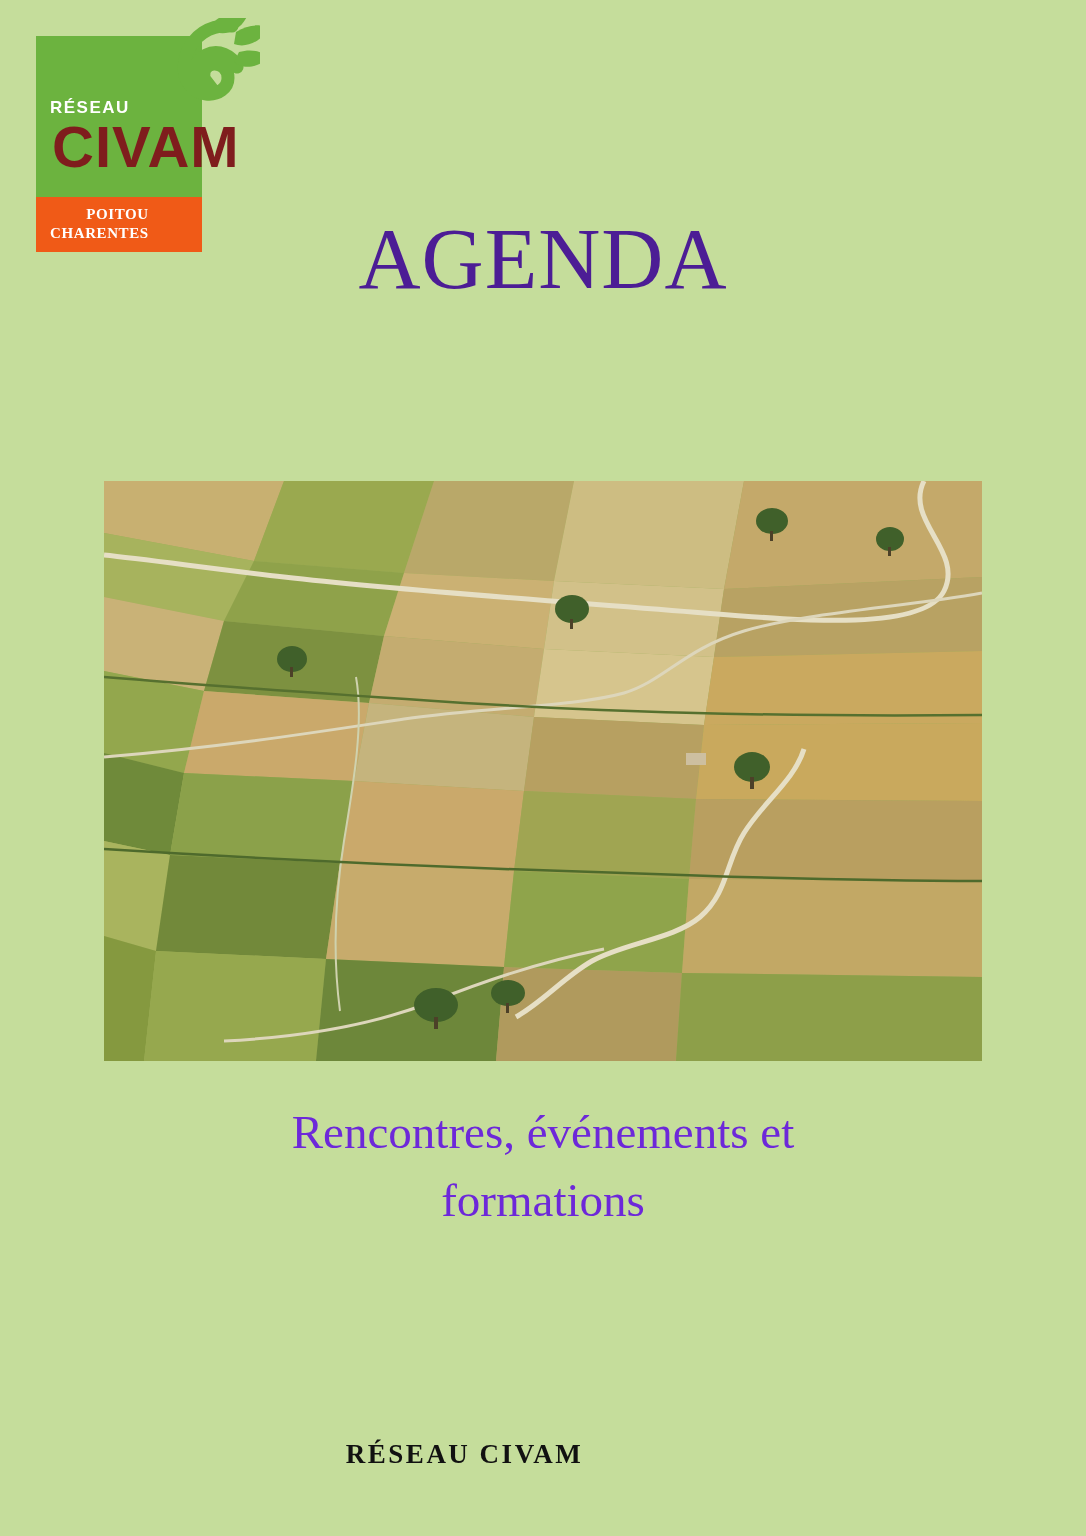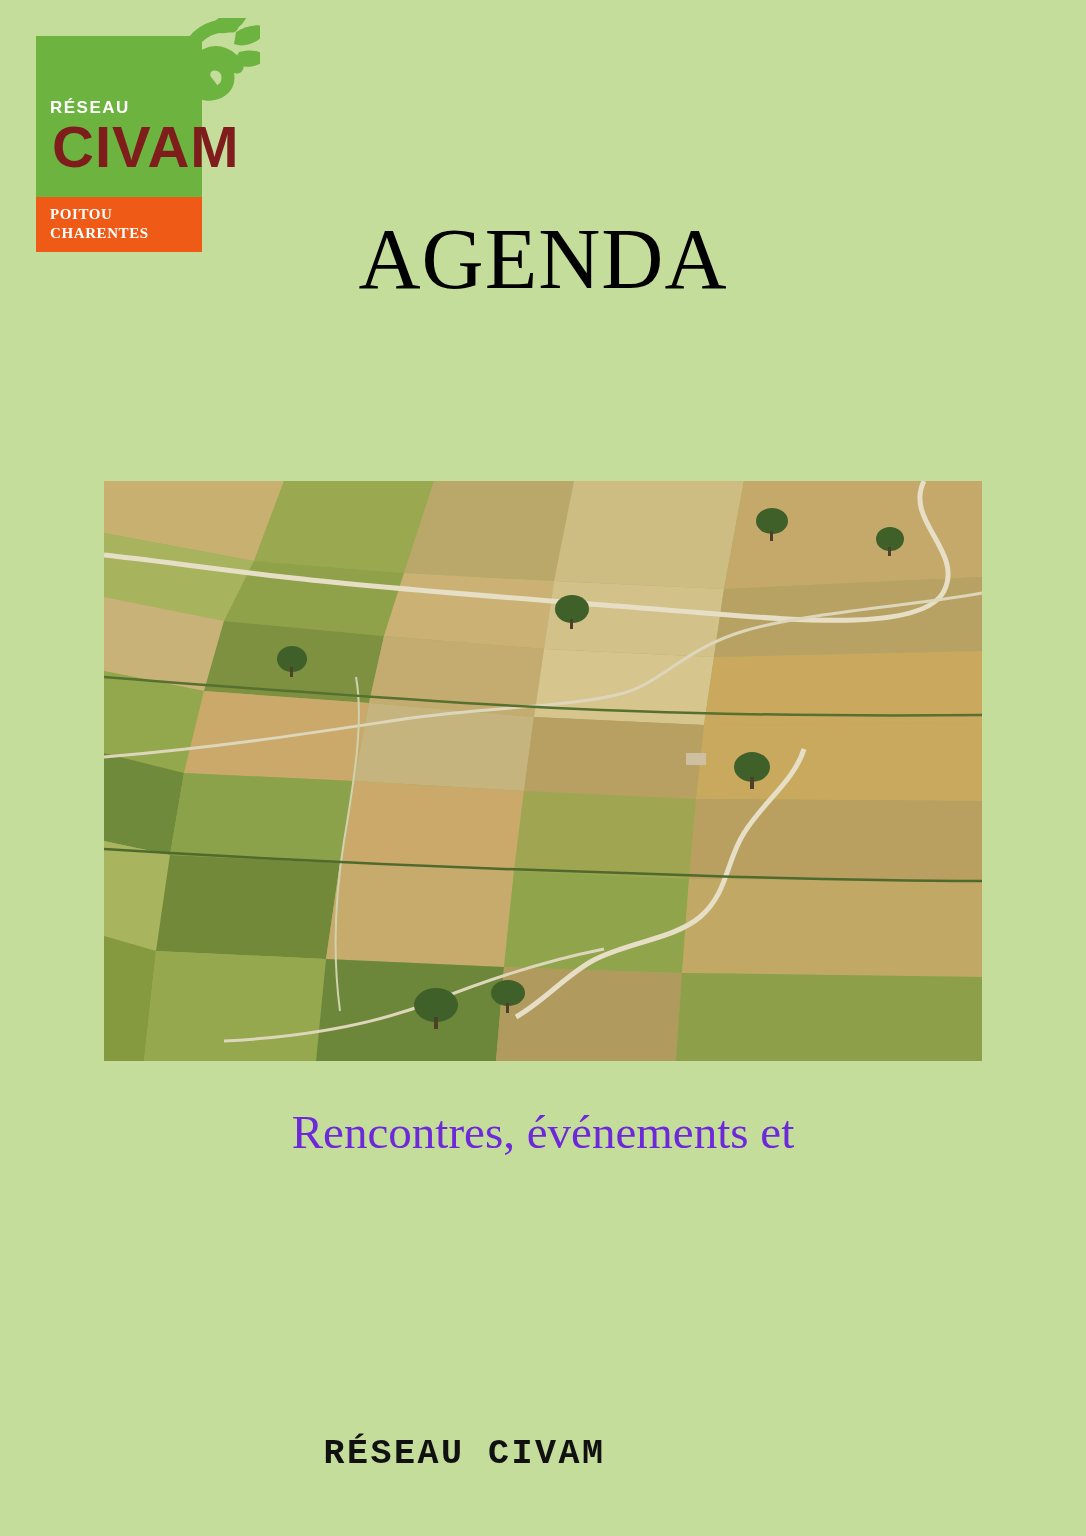--- a/index.html
+++ b/index.html
@@ -16,20 +16,21 @@
     position: relative;
   }
 
   
   .logo {
     position: absolute;
     left: 36px;
     top: 36px;
     width: 166px;
     height: 216px;
+    text-align: right;
   }
   .logo-green {
     position: absolute;
     left: 0;
     top: 0;
     width: 166px;
     height: 161px;
     background: #6cb33f;
   }
   .logo-orange {
@@ -81,21 +82,21 @@
   }
 
   
   .title-block {
     position: absolute;
     left: 0;
     top: 205px;
     width: 1086px;
     text-align: center;
     font-family: "Liberation Serif", serif;
-    color: #000000;
+    color: #4c1d95;
     font-size: 86px;
     line-height: 108px;
     letter-spacing: 1px;
   }
   .title-line {
     display: block;
     white-space: nowrap;
   }
 
   
@@ -125,23 +126,23 @@
     line-height: 68px;
   }
 
   
   .footer {
     position: absolute;
     left: 0;
     top: 1428px;
     width: 929px;
     text-align: center;
-    font-family: Liberation Mono, monospace;
+    font-family: Liberation Serif, serif;
     color: #111111;
-    font-size: 35px;
+    font-size: 27px;
     font-weight: bold;
     letter-spacing: 2.5px;
     line-height: 52px;
   }
   .footer span { display: block; }
 </style>
 </head>
 <body>
 
 <div class="logo">
@@ -243,17 +244,18 @@
         <rect x="330" y="536" width="4" height="12" fill="#4c4028"></rect>
       <ellipse cx="404" cy="512" rx="17" ry="13"></ellipse>
         <rect x="402" y="522" width="3" height="10" fill="#4c4028"></rect>
     </g>
     <rect x="582" y="272" width="20" height="12" fill="#cdbfa0"></rect>
   </svg>
 </div>
 
 <div class="subtitle">
   <span>Rencontres, événements et</span><br>
+  <span>formations</span>
 </div>
 
 <div class="footer">
   <span>RÉSEAU CIVAM</span>
 </div>
 
 </body></html>

